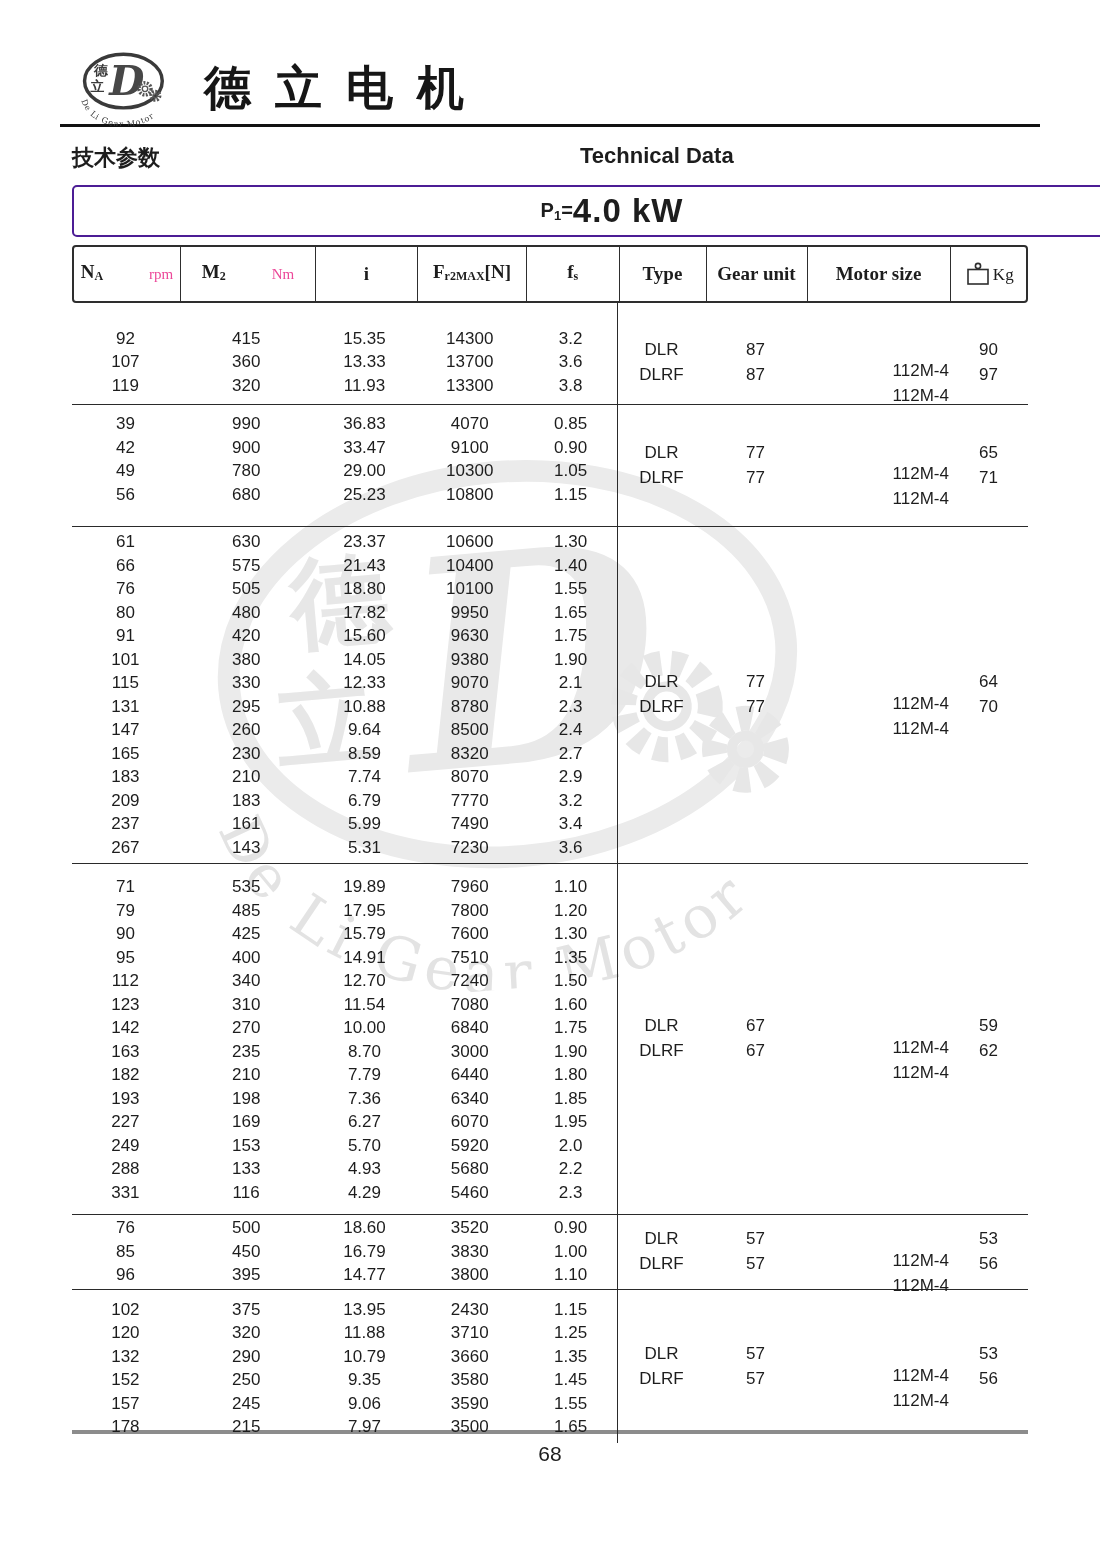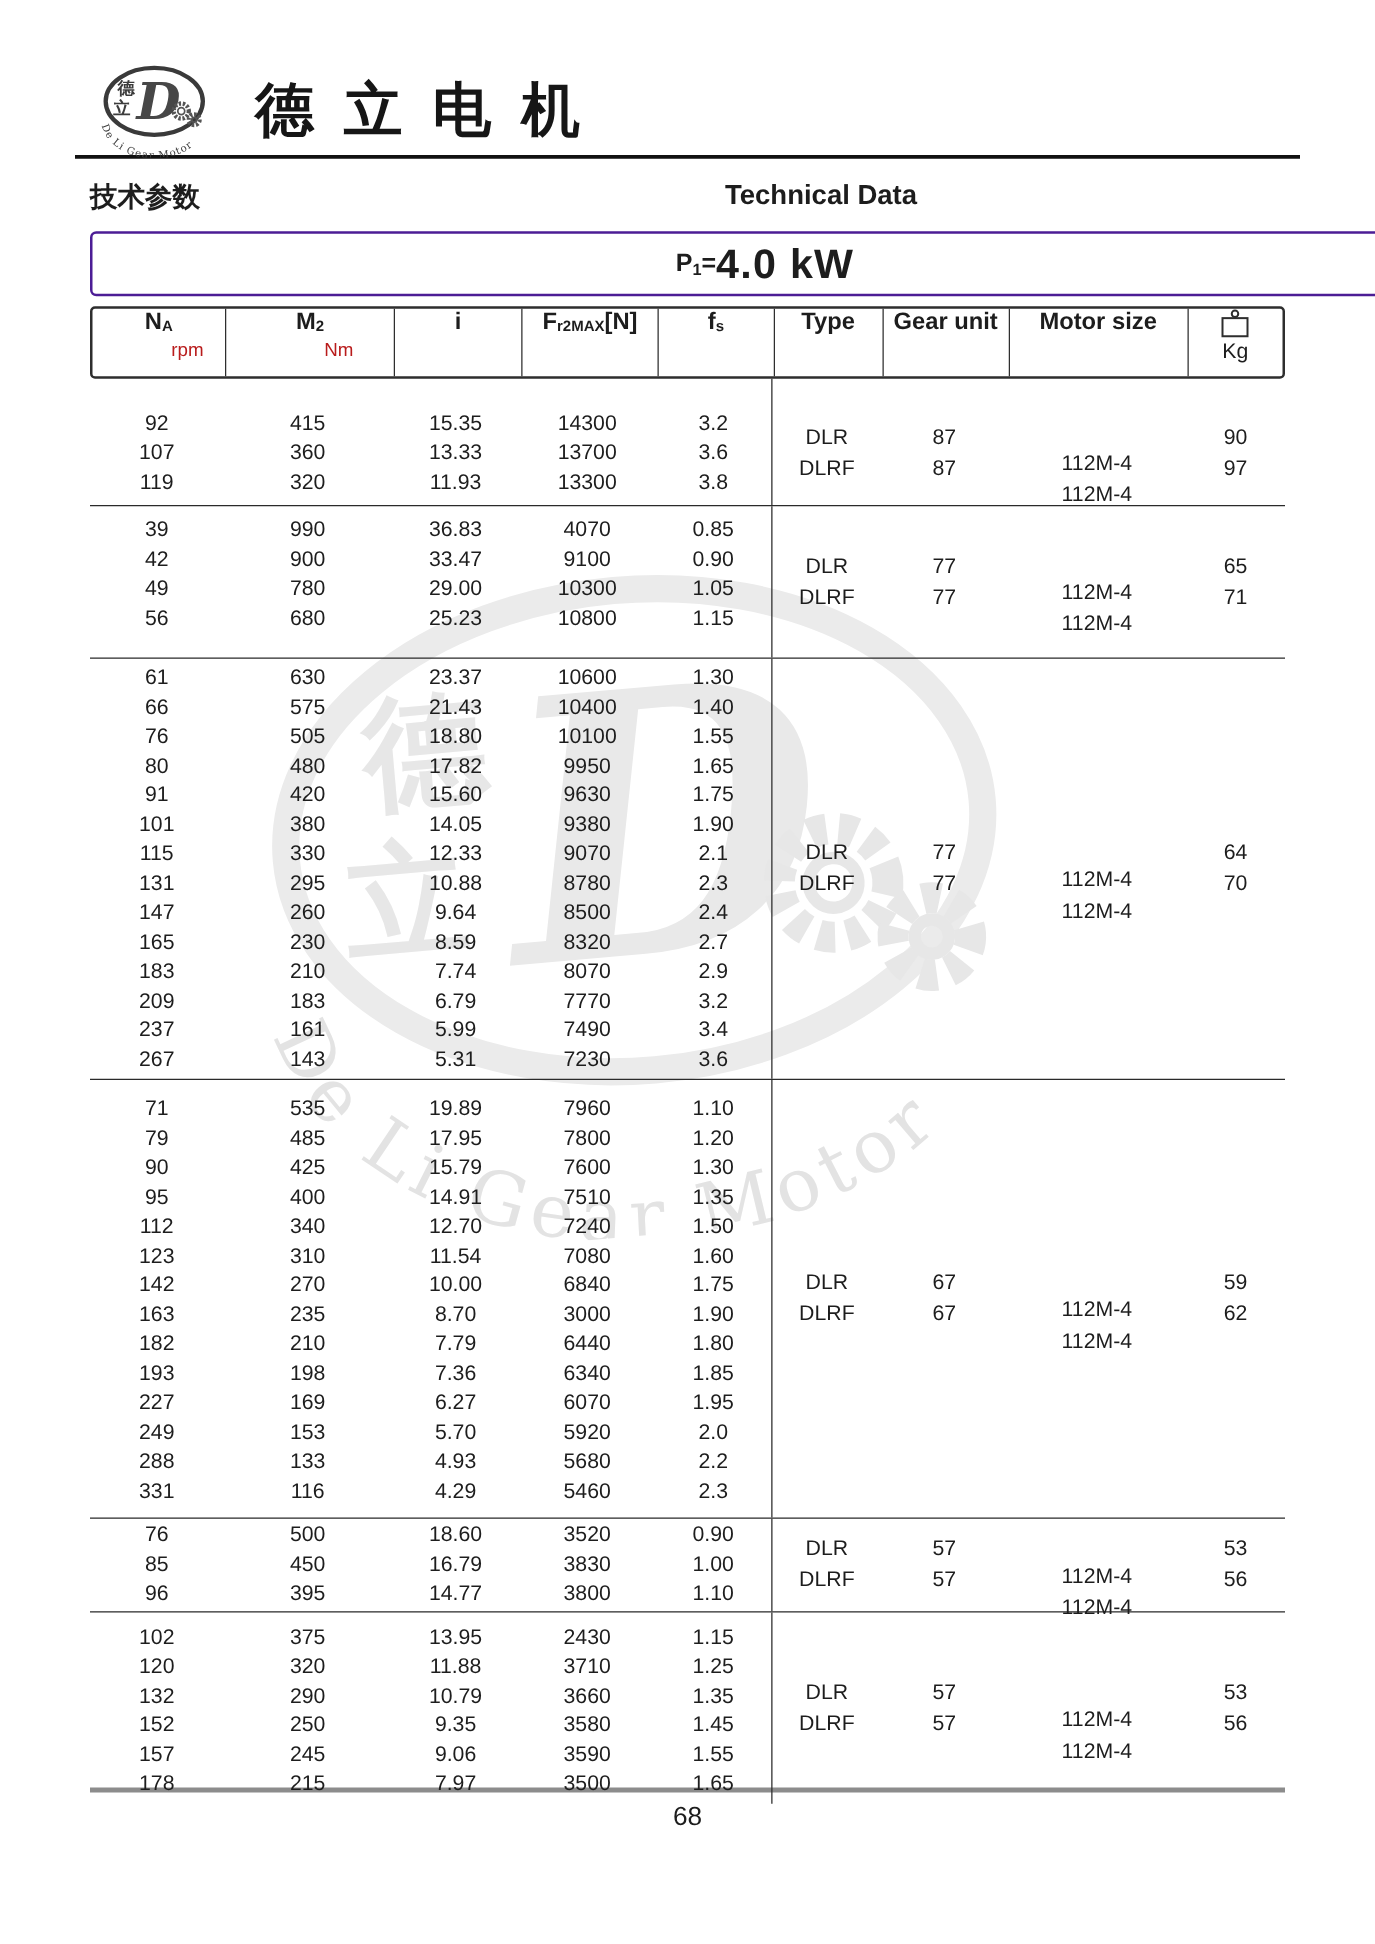--- a/index.html
+++ b/index.html
@@ -38,44 +38,44 @@
 
   
   .power-box { margin:12px 72px 0; width:1080px; height:52px; border:2px solid #4c1d95; border-radius:5px;
                display:flex; align-items:center; justify-content:center; }
   .p-small { font-size:20px; font-weight:bold; }
   .p-small sub { font-size:13px; vertical-align:-3px; font-weight:bold; }
   .p-big { font-size:33px; font-weight:bold; letter-spacing:1px; }
 
   
   .thead { margin:8px 72px 0; width:956px; height:58px; border:2px solid #2e2e2e; border-radius:4px; display:flex; }
-  .hcell { display:flex; flex-direction:column; align-items:center; border-right:1.5px solid #2e2e2e; }
+  .hcell { display:flex; flex-direction:row; align-items:center; justify-content:center; border-right:1.5px solid #2e2e2e;font-family:Liberation Serif, serif; }
   .hcell:last-child { border-right:none; }
   .h-main { font-size:19px; font-weight:bold; line-height:22px; }
   .h-main sub { font-size:12px; vertical-align:-2px; font-weight:bold; }
-  .h-sub { font-size:15px; line-height:17px; color:#b91c1c;margin-left:46px; }
+  .h-sub { font-size:15px; line-height:17px; color:#ec4899;margin-left:46px; }
   .kg-label { font-size:17px; line-height:19px; }
   .weight-svg { width:30px; height:24px; display:block; }
   .weight-svg circle, .weight-svg rect { fill:none; stroke:#2e2e2e; stroke-width:1.6; }
 
   .w0{flex:0 0 107px;} .w1{flex:0 0 135px;} .w2{flex:0 0 102px;} .w3{flex:0 0 109px;} .w4{flex:0 0 92.5px;}
   .w5{flex:0 0 87px;} .w6{flex:0 0 101px;} .w7{flex:0 0 143px;} .w8{flex:1 1 auto;}
 
   
   .tbody { margin:0 72px; width:956px; }
   .section { display:flex; }
   .sec-left { width:546px; border-right:1.6px solid #2a2a2a; }
   .sec-right { width:410px; display:flex; align-items:center; }
   .data-row { display:flex; height:23.5px; align-items:center; }
   .cell { text-align:center; font-size:17px; }
   .c0{width:107px;} .c1{width:135px;} .c2{width:102px;} .c3{width:109px;} .c4{width:93px;}
   .info-block { width:100%; }
   .info-row { display:flex; height:25px; align-items:center; font-size:17px; }
   .ic0{width:87px; text-align:center;} .ic1{width:101px; text-align:center;}
-  .ic2{width:143px; text-align:center;margin-top:43px;} .ic3{width:79px; text-align:center;}
+  .ic2{width:143px; text-align:right;margin-top:43px;} .ic3{width:79px; text-align:center;}
   .sep { border-top:1.6px solid #2a2a2a; }
   .section.s0 .sec-left { padding:24px 0 6px; } .section.s0 .sec-right { padding-top:18px; }
   .section.s1 .sec-left { padding:8px 0 19px; }
   .section.s2 .sec-left { padding:4px 0 3px; }
   .section.s3 .sec-left { padding:12px 0 9px; }
   .section.s4 .sec-left { padding:2px 0 2px; }
   .section.s5 .sec-left { padding:8px 0 4px; }
 
   
   .footer-rule { position:absolute; left:72px; top:1430px; width:956px; border-top:4px solid #8c8c8c; }

